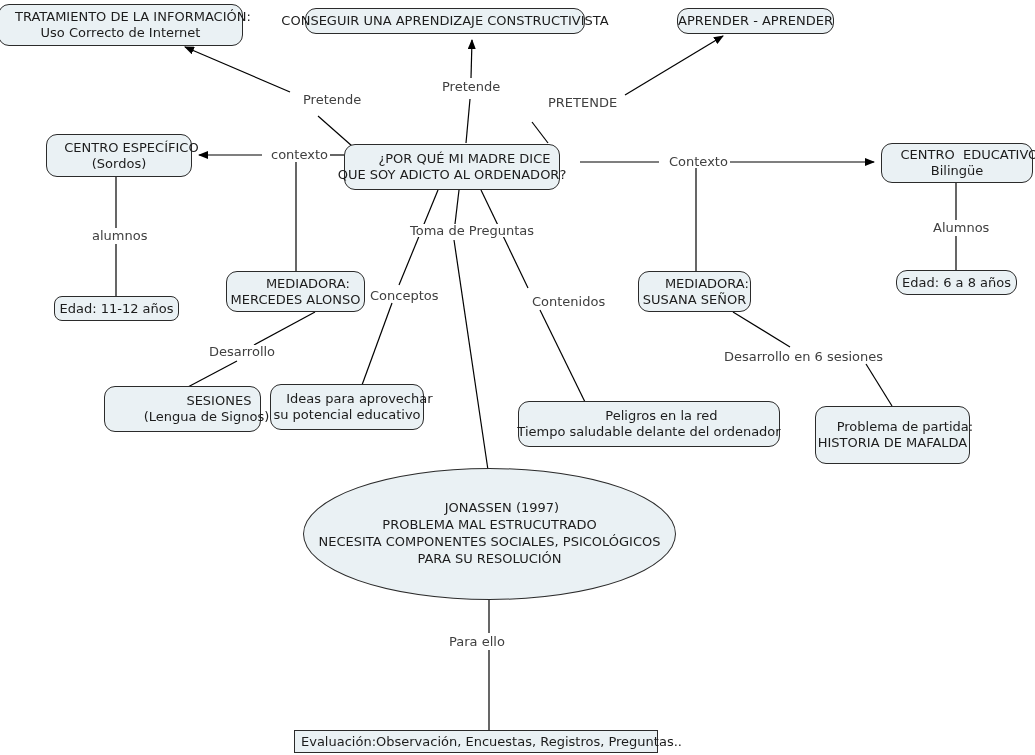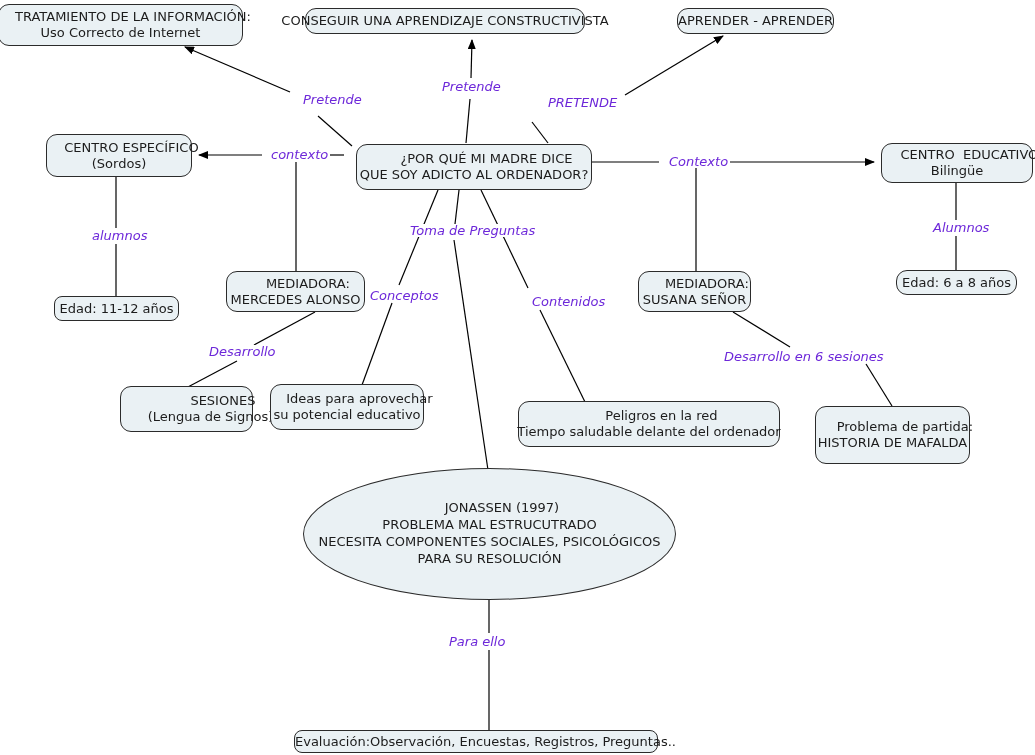--- a/index.html
+++ b/index.html
@@ -36,48 +36,48 @@
     display: flex;
     align-items: center;
     justify-content: center;
     text-align: center;
     color: #1c1c1c;
     line-height: 1.22;
     z-index: 3;
     white-space: pre;
   }
   .node.sharp {
-    border-radius: 8px;
+    border-radius: 0;
     text-align: left;
     justify-content: flex-start;
+    padding-left: 6px;
   }
   .ellipse {
     position: absolute;
     box-sizing: border-box;
     background: #eaf1f4;
     border: 1px solid #2b2b2b;
     border-radius: 50%;
     display: flex;
     align-items: center;
     justify-content: center;
     text-align: center;
     color: #1c1c1c;
     line-height: 1.3;
     z-index: 3;
     white-space: pre;
   }
   .elabel {
     position: absolute;
-    color: #6d28d9;
+    color: #404040;
     background: #ffffff;
     z-index: 2;
     white-space: nowrap;
     line-height: 1;
     padding: 0 2px;
-    font-style: italic;
   }
   .fs13 { font-size: 13px; }
   .fs11 { font-size: 13px; }
 </style>
 </head>
 <body>
 
 <div id="canvas">
 
   <svg id="edges" viewBox="0 0 1035 755" xmlns="http://www.w3.org/2000/svg">
@@ -144,21 +144,21 @@
   <div class="node fs13" style="left:677px; top:8px; width:157px; height:26px;">
     <span>APRENDER - APRENDER</span>
   </div>
 
   <div class="node fs13" style="left:46px; top:134px; width:146px; height:43px;">
     <span>
       <span>CENTRO ESPECÍFICO</span><br><span>(Sordos)</span>
     </span>
   </div>
 
-  <div class="node fs13" style="left:356px; top:144px; width:236px; height:46px;">
+  <div class="node fs13" style="left:344px; top:144px; width:216px; height:46px;">
     <span>
       <span>¿POR QUÉ MI MADRE DICE</span><br><span>QUE SOY ADICTO AL ORDENADOR?</span>
     </span>
   </div>
 
   <div class="node fs13" style="left:881px; top:143px; width:152px; height:40px;">
     <span>
       <span>CENTRO  EDUCATIVO</span><br><span>Bilingüe</span>
     </span>
   </div>
@@ -176,21 +176,21 @@
       <span>MEDIADORA:</span><br><span>MERCEDES ALONSO</span>
     </span>
   </div>
 
   <div class="node fs13" style="left:638px; top:271px; width:113px; height:41px;">
     <span>
       <span>MEDIADORA:</span><br><span>SUSANA SEÑOR</span>
     </span>
   </div>
 
-  <div class="node fs13" style="left:120px; top:386px; width:133px; height:46px;padding-left:48px;">
+  <div class="node fs13" style="left:104px; top:386px; width:157px; height:46px;padding-left:48px;">
     <span>
       <span>SESIONES</span><br><span>(Lengua de Signos)</span>
     </span>
   </div>
 
   <div class="node fs13" style="left:270px; top:384px; width:154px; height:46px;">
     <span>
       <span>Ideas para aprovechar</span><br><span>su potencial educativo</span>
     </span>
   </div>

